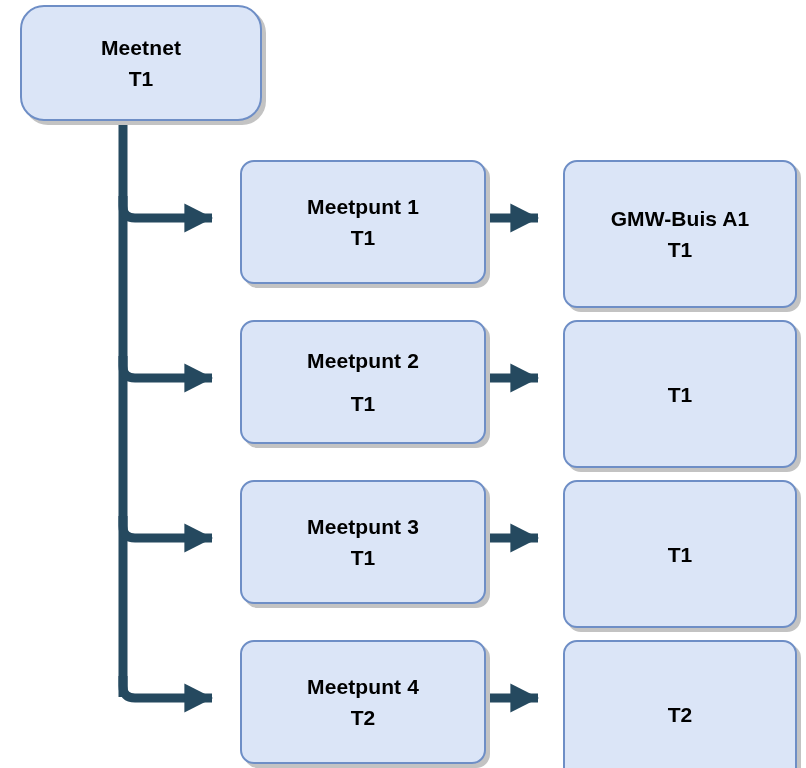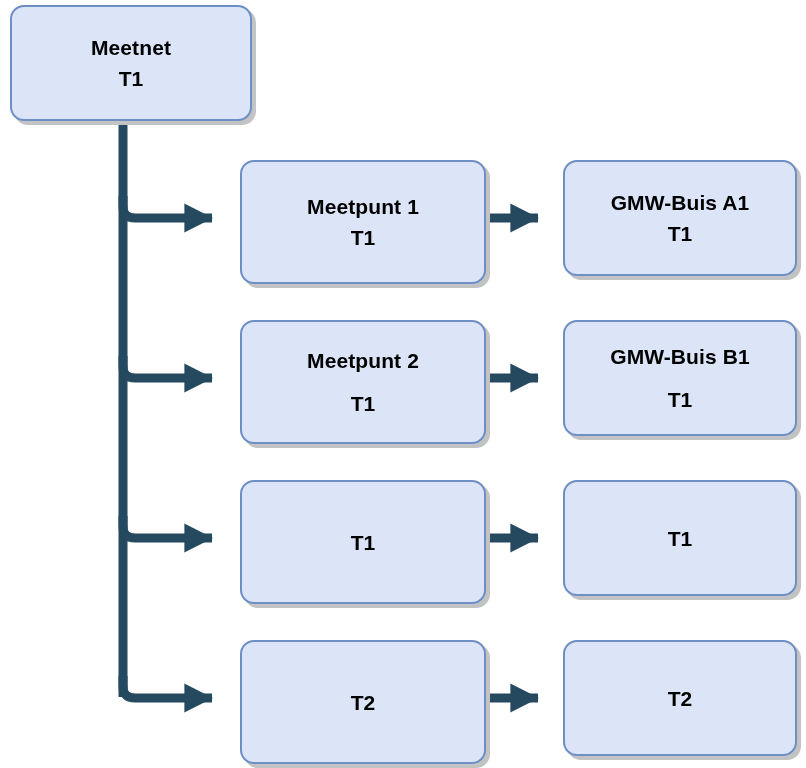--- a/index.html
+++ b/index.html
@@ -43,27 +43,28 @@
     letter-spacing: 0.1px;
     text-align: center;
     z-index: 2;
   }
   .node .ln {
     display: block;
     white-space: nowrap;
   }
   
   #node-root {
-    left: 10px;
+    left: 20px;
     top: 5px;
     width: 242px;
     height: 116px;
+    border-radius: 24px;
   }
   .col-mid { left: 240px; width: 246px; height: 124px; }
-  .col-right { left: 563px; width: 234px; height: 116px; }
+  .col-right { left: 563px; width: 234px; height: 148px; }
   .row1 { top: 160px; }
   .row2 { top: 320px; gap: 12px; }
   .row3 { top: 480px; }
   .row4 { top: 640px; }
 </style>
 </head>
 <body>
 
 <div id="canvas">
 
@@ -104,31 +105,32 @@
   <div class="node col-right row1">
     <span class="ln">GMW-Buis A1</span>
     <span class="ln">T1</span>
   </div>
 
   <div class="node col-mid row2">
     <span class="ln">Meetpunt 2</span>
     <span class="ln">T1</span>
   </div>
   <div class="node col-right row2">
-    <span class="ln">GMW-Buis B1</span>
     <span class="ln">T1</span>
   </div>
 
   <div class="node col-mid row3">
+    <span class="ln">Meetpunt 3</span>
     <span class="ln">T1</span>
   </div>
   <div class="node col-right row3">
     <span class="ln">T1</span>
   </div>
 
   <div class="node col-mid row4">
+    <span class="ln">Meetpunt 4</span>
     <span class="ln">T2</span>
   </div>
   <div class="node col-right row4">
     <span class="ln">T2</span>
   </div>
 
 </div>
 
 </body></html>

